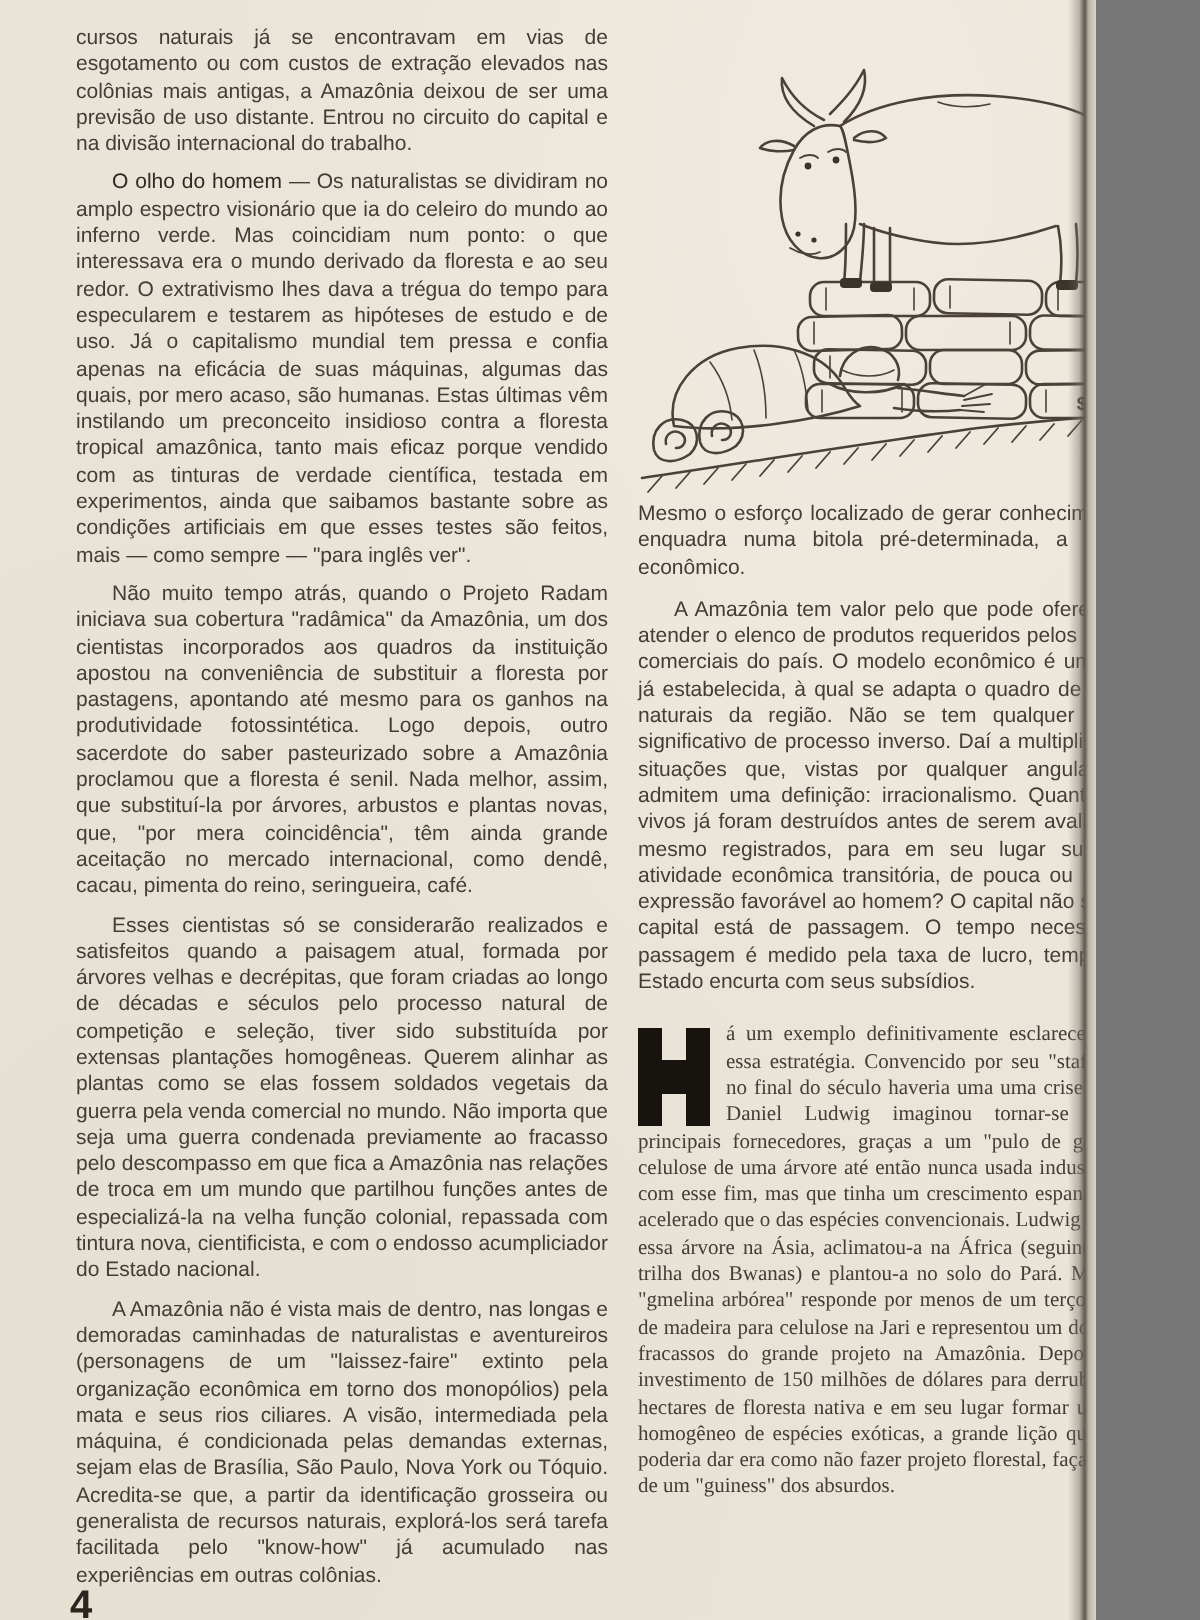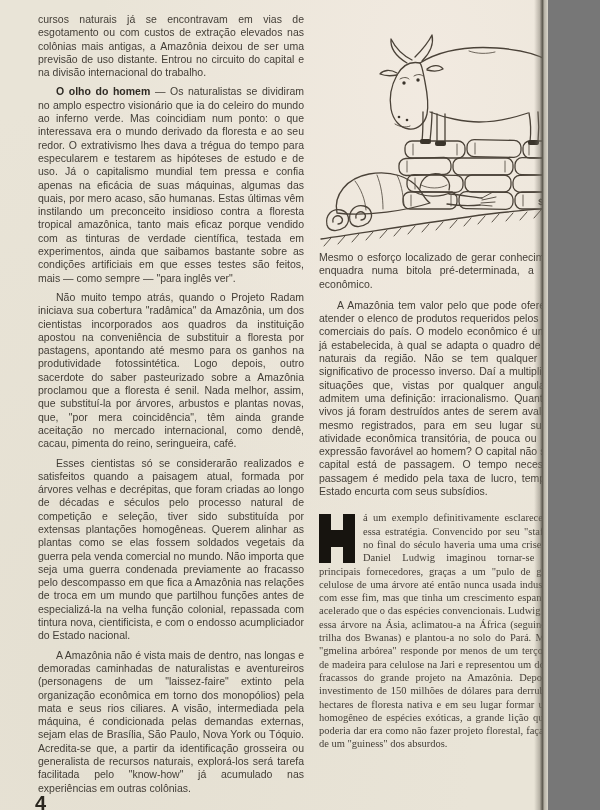--- a/index.html
+++ b/index.html
@@ -15,21 +15,21 @@
   .edge-shadow {
     position:absolute; top:0; right:0; width:14px; height:810px;
     background:linear-gradient(90deg, rgba(93,89,79,0) 0%, rgba(120,115,104,.45) 40%,
       #5d594f 60%, #b7b3a7 74%, #d9d5ca 100%);
   }
   .col { position:absolute; top:13px; font-size:10.5px; line-height:13.3px; text-align:justify; }
   .col-left  { left:38px;  width:266px; }
   .col-right { left:319px; width:266px; }
   .col p { margin:0 0 6px 0; }
   .ind { text-indent:18px; }
-  .lead { font-weight:bold; color:#2e2a24; }
+  .lead { font-weight:normal; color:#2e2a24; }
   .figure { position:relative; width:272px; height:232px; margin:0 0 6px 0; }
   .figure svg { display:block; }
   .caption { margin-bottom:8px !important; }
   .gap-before { margin-top:13px !important;font-family:Liberation Serif, serif; }
   .dropcap {
     position:relative; float:left; width:36px; height:49px; background:#17140f;
     margin:3px 8px 1px 0;
   }
   .dropcap::before, .dropcap::after {
     content:""; position:absolute; left:12px; width:12px; height:16px; background:#e9e4d7;

